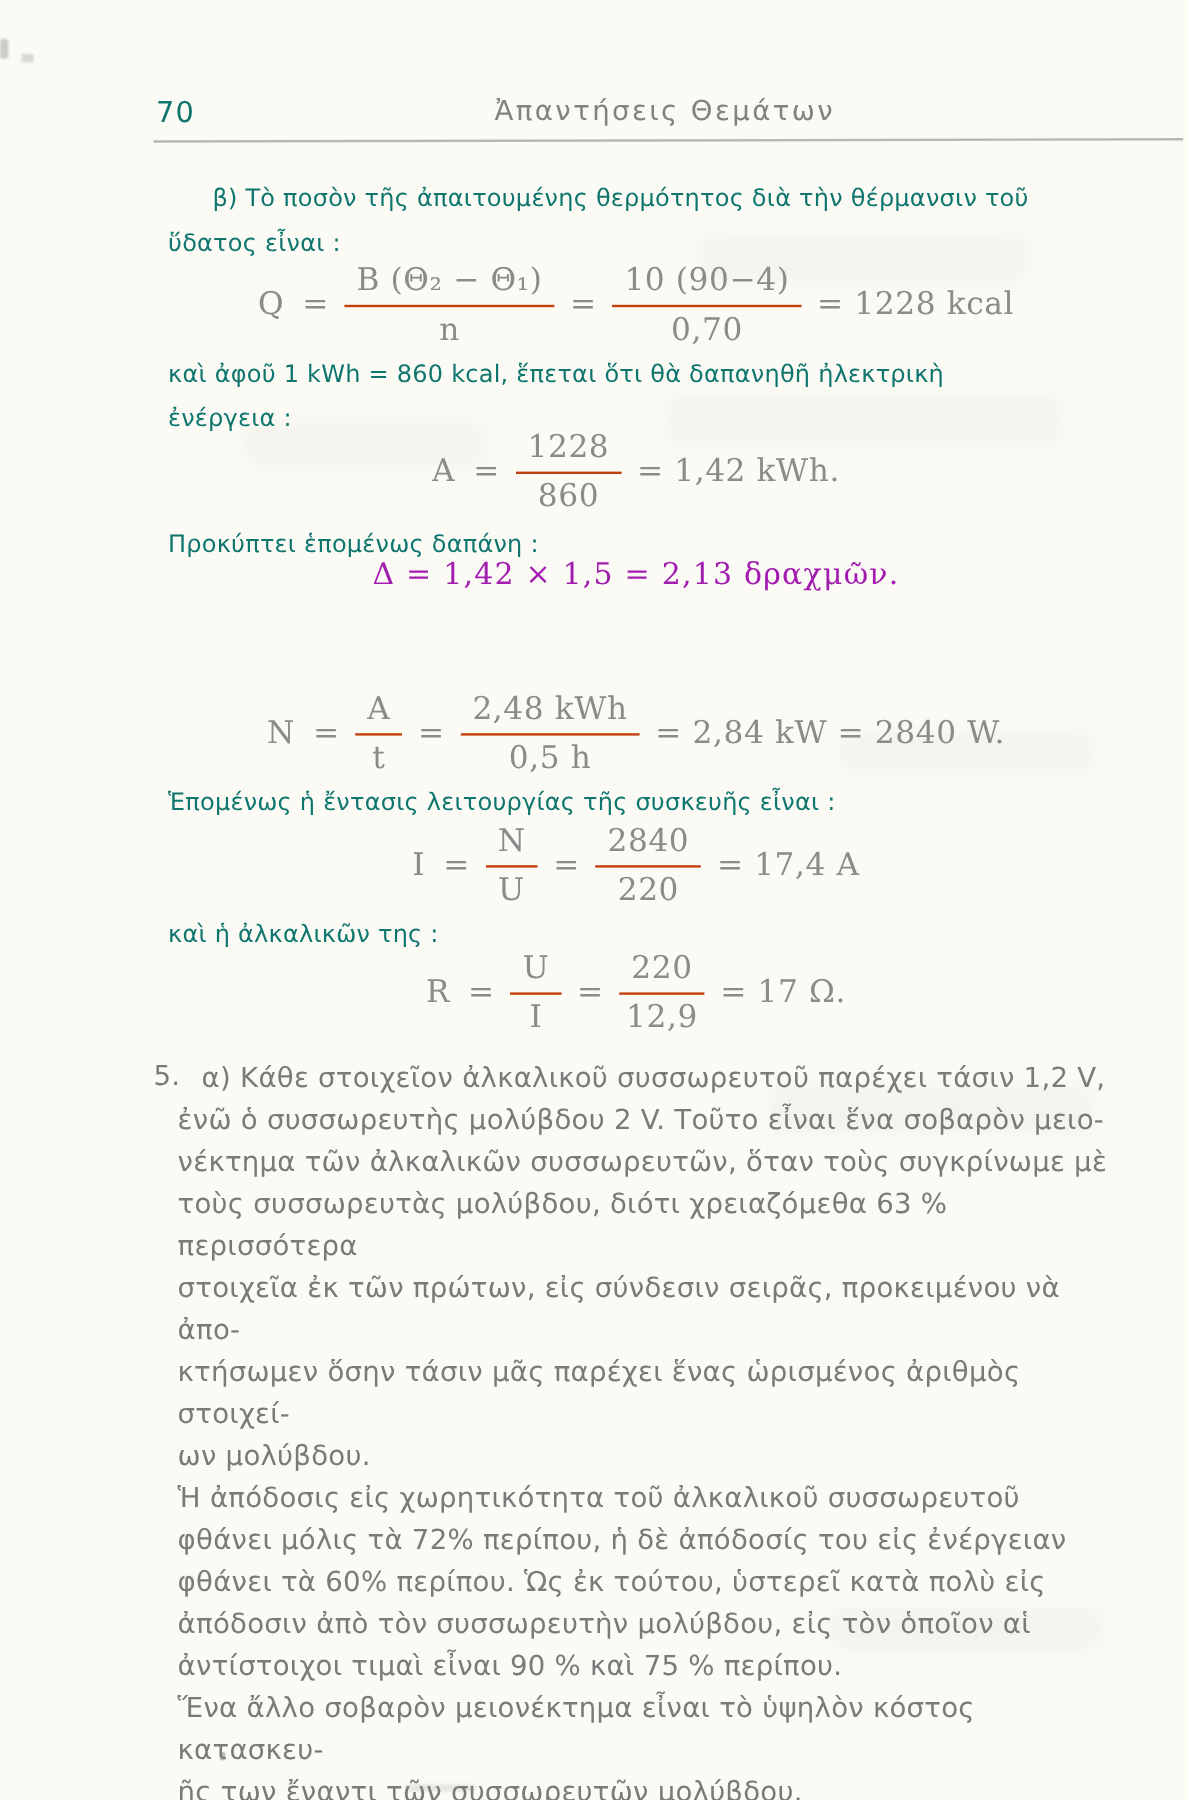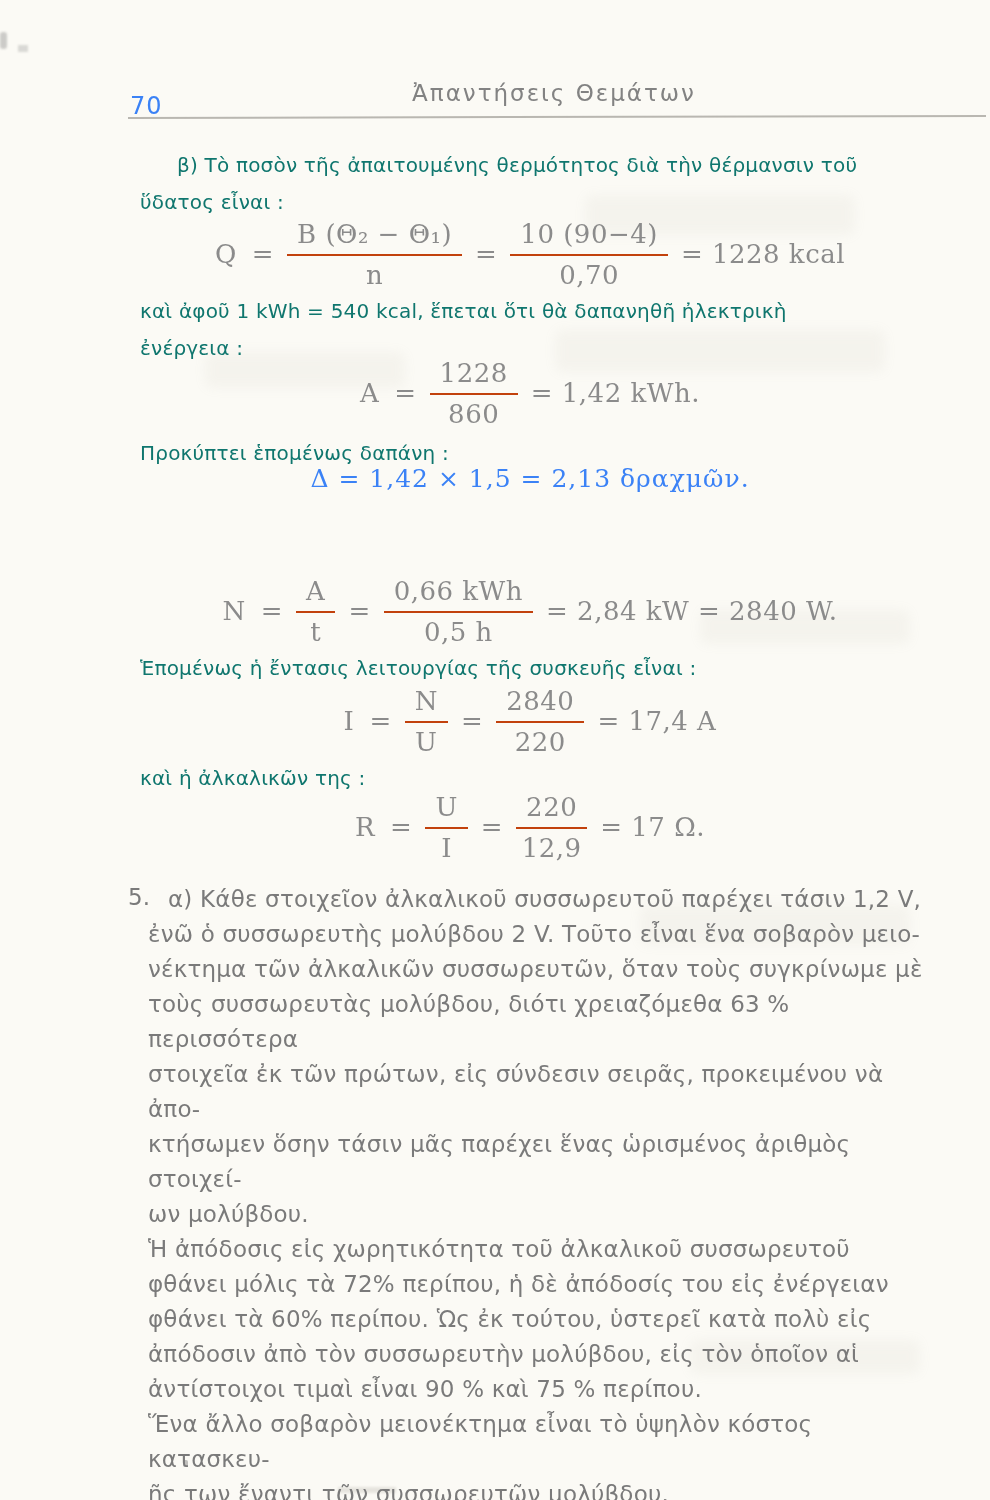--- a/index.html
+++ b/index.html
@@ -8,22 +8,22 @@
     width: 990px;
     height: 1500px;
     margin: 0 auto;
     background: #fbfaf5;
     overflow: hidden;
     font-family: "DejaVu Sans", sans-serif;
     color: #7a7a7a;
   }
   
   .page-number {
-    position: absolute; top: 92px; left: 130px;
-    font-size: 24px; letter-spacing: 1px; color: #3b82f6;
+    position: absolute; top: 80px; left: 130px;
+    font-size: 24px; letter-spacing: 1px; color: #0f766e;
   }
   .header-title {
     position: absolute; top: 80px; left: 0; width: 990px;
     text-align: center; padding-left: 118px; box-sizing: border-box;
     font-size: 23px; letter-spacing: 2px; color: #828282;
   }
   .header-rule {
     position: absolute; top: 116px; left: 128px; width: 858px; height: 2px;
     background: #a3a09a; opacity: .75; transform: rotate(-0.12deg);
   }
@@ -44,21 +44,21 @@
   }
   .formula .f-eq { margin: 0 13px; }
   .formula .f-lhs { margin-right: 2px; }
   .formula .f-res { margin-left: 13px; white-space: pre; }
   .frac { display: inline-block; text-align: center; }
   .frac .num { display: block; padding: 0 10px 5px; border-bottom: 2px solid #c2410c; }
   .frac .den { display: block; padding-top: 4px; }
   .formula-line {
     position: absolute; left: 140px; width: 780px; text-align: center;
     font-family: "DejaVu Serif", "DejaVu Sans", serif;
-    font-size: 25px; color: #3b82f6; letter-spacing: 1px;
+    font-size: 25px; color: #a21caf; letter-spacing: 1px;
   }
   
   .answer5 {
     position: absolute; left: 148px; top: 882px; width: 790px;
   }
   .answer5 .item-number {
     position: absolute; left: -20px; top: 2px;
     font-size: 23px; color: #7a7a7a;
   }
   .answer5 .lines {
@@ -106,21 +106,21 @@
       <span class="den">n</span>
     </span>
     <span class="f-eq">=</span>
     <span class="frac">
       <span class="num">10 (90−4)</span>
       <span class="den">0,70</span>
     </span>
     <span class="f-res">= 1228 kcal</span>
   </div>
 
-  <div class="para" style="top:293px;">καὶ ἀφοῦ 1 kWh = 540 kcal, ἕπεται ὅτι θὰ δαπανηθῆ ἠλεκτρικὴ
+  <div class="para" style="top:293px;">καὶ ἀφοῦ 1 kWh = 860 kcal, ἕπεται ὅτι θὰ δαπανηθῆ ἠλεκτρικὴ
 ἐνέργεια :</div>
 
   <div class="formula" style="top:352px;">
     <span class="f-lhs">A</span>
     <span class="f-eq">=</span>
     <span class="frac">
       <span class="num">1228</span>
       <span class="den">860</span>
     </span>
     <span class="f-res">= 1,42 kWh.</span>
@@ -133,21 +133,21 @@
 
   <div class="formula" style="top:570px;">
     <span class="f-lhs">N</span>
     <span class="f-eq">=</span>
     <span class="frac">
       <span class="num">A</span>
       <span class="den">t</span>
     </span>
     <span class="f-eq">=</span>
     <span class="frac">
-      <span class="num">0,66 kWh</span>
+      <span class="num">2,48 kWh</span>
       <span class="den">0,5 h</span>
     </span>
     <span class="f-res">= 2,84 kW = 2840 W.</span>
   </div>
 
   <div class="para" style="top:650px;">Ἑπομένως ἡ ἔντασις λειτουργίας τῆς συσκευῆς εἶναι :</div>
 
   <div class="formula" style="top:680px;">
     <span class="f-lhs">I</span>
     <span class="f-eq">=</span>

